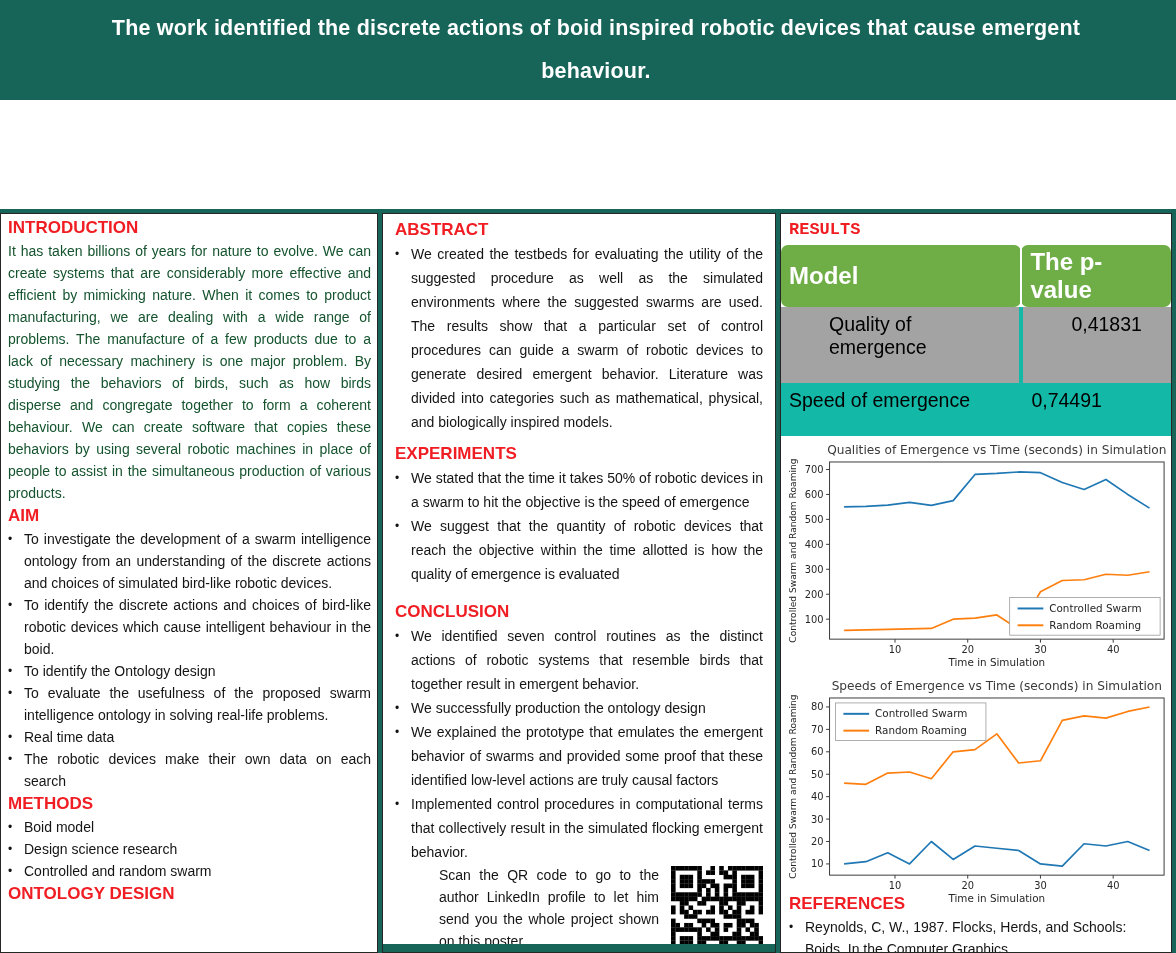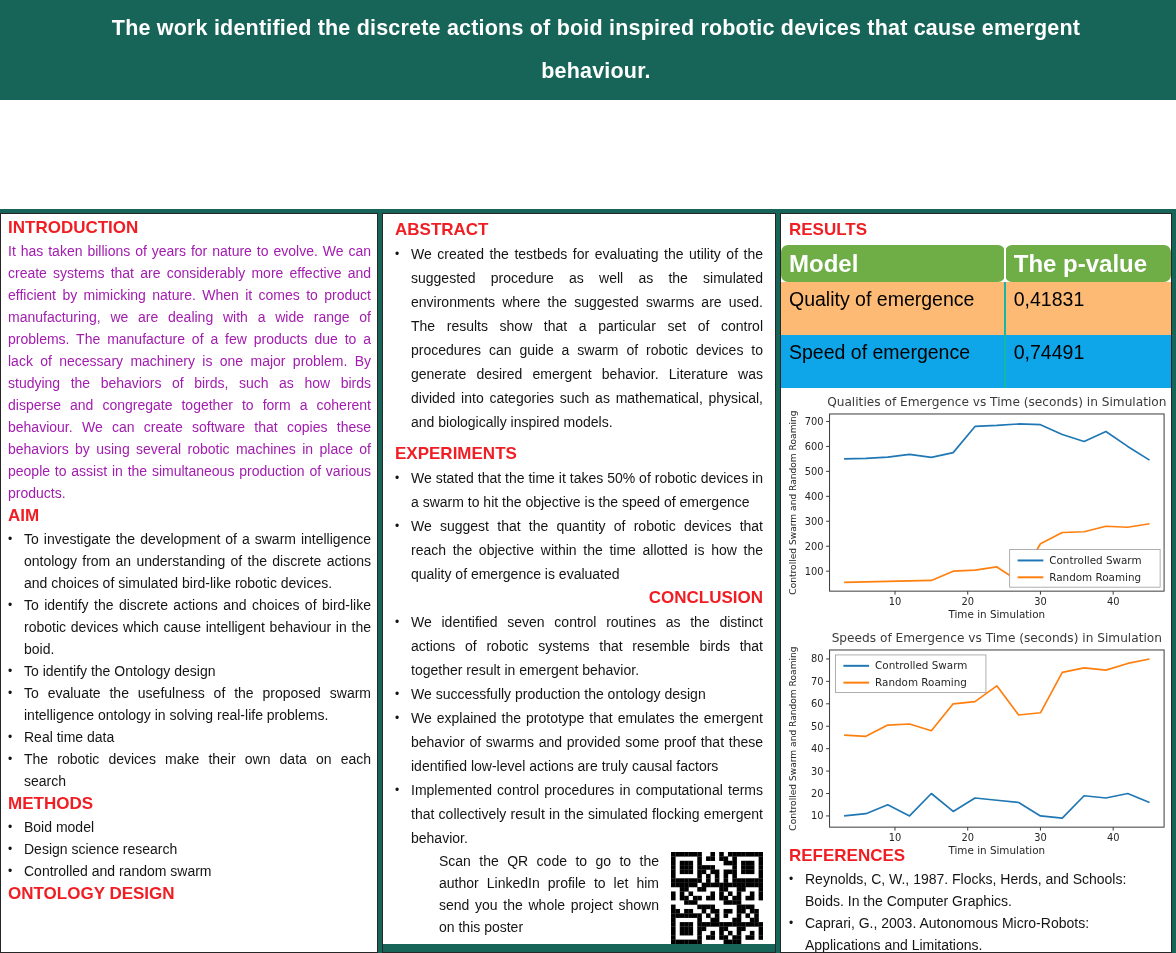--- a/index.html
+++ b/index.html
@@ -38,48 +38,48 @@
 
   
   .cols{position:absolute;left:0;top:213px;width:1176px;height:740px;display:flex;}
   .gutter{width:4px;background:#166558;flex:none;}
   .col{background:#fff;border:1px solid #262626;box-sizing:border-box;overflow:hidden;position:relative;}
   .col-left{width:378px;flex:none;padding:2px 6px 0 7px;}
   .col-mid{width:394px;flex:none;padding:4px 12px 0 12px;display:flex;flex-direction:column;}
   .col-right{width:392px;flex:none;}
 
   .red-h{color:#f01d23;font-weight:bold;font-size:17px;line-height:24px;}
-  .para{font-size:14px;line-height:22px;color:#a21caf;text-align:justify;}
+  .para{font-size:14px;line-height:22px;color:#14532d;text-align:justify;}
   .bullet{display:flex;font-size:14px;color:#141414;}
   .bullet .dot{flex:none;width:16px;line-height:22px;font-size:12px;}
   .bullet .btxt{flex:1;text-align:justify;line-height:22px;}
   .col-mid .bullet .btxt,.col-mid .bullet .dot{line-height:24px;}
-  .col-mid .sec-conclusion{text-align:right;}
+  .col-mid .sec-conclusion{margin-top:14px;}
   .col-mid .sec-experiments{margin-top:8px;}
 
   
   .qr-block{margin-top:auto;margin-bottom:14px;display:flex;gap:12px;align-items:flex-start;}
   .qr-text-wrap{width:268px;}
   .qr-text{font-size:14px;line-height:22px;color:#141414;text-align:justify;margin-left:44px;}
   .qr-email{display:block;text-align:center;font-weight:bold;color:#0563c1;text-decoration:underline;
             font-size:14px;line-height:24px;}
   .qr-svg{flex:none;margin-top:2px;}
   .mid-footer{position:absolute;left:0;right:0;bottom:0;height:8px;background:#166558;}
 
   
-  .results-h{padding:4px 0 0 8px;}
+  .results-h{padding:4px 0 0 8px;font-family:Liberation Mono, monospace;}
   table.results{border-collapse:collapse;width:100%;margin-top:3px;font-family:"Liberation Sans",sans-serif;}
   table.results th{background:#6fae47;color:#fff;font-size:24px;font-weight:bold;text-align:left;
                    padding:3px 8px;height:37px;box-sizing:border-box;border-radius:7px;}
   table.results th.c2{border-left:2px solid #fff;}
   table.results td{font-size:19.5px;color:#000;padding:6px 8px 24px 8px;height:52px;box-sizing:border-box;
                    vertical-align:top;}
-  table.results tr.r1 td{background:#fdba74;}
-  table.results tr.r2 td{background:#0ea5e9;}
-  table.results td.c2{border-left:2px solid #14b8a6;}
+  table.results tr.r1 td{background:#a3a3a3;padding-left:48px;}
+  table.results tr.r2 td{background:#14b8a6;}
+  table.results td.c2{border-left:4px solid #14b8a6;}
 
   .chart-wrap{margin:6px 0 0 5px;}
   .chart-wrap svg{display:block;}
 
   .refs{margin-top:-16px;padding:0 8px 0 8px;position:relative;background:transparent;}
   .refs .bullet .btxt{line-height:22px;text-align:left;}
 </style>
 </head>
 <body>
 

